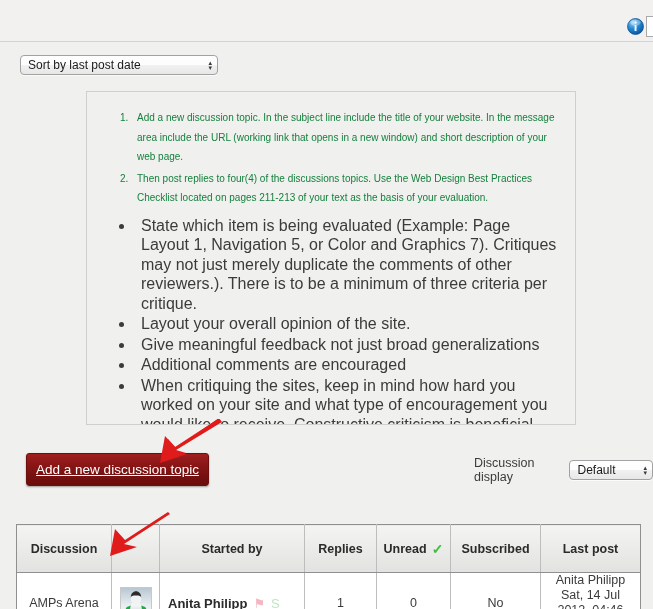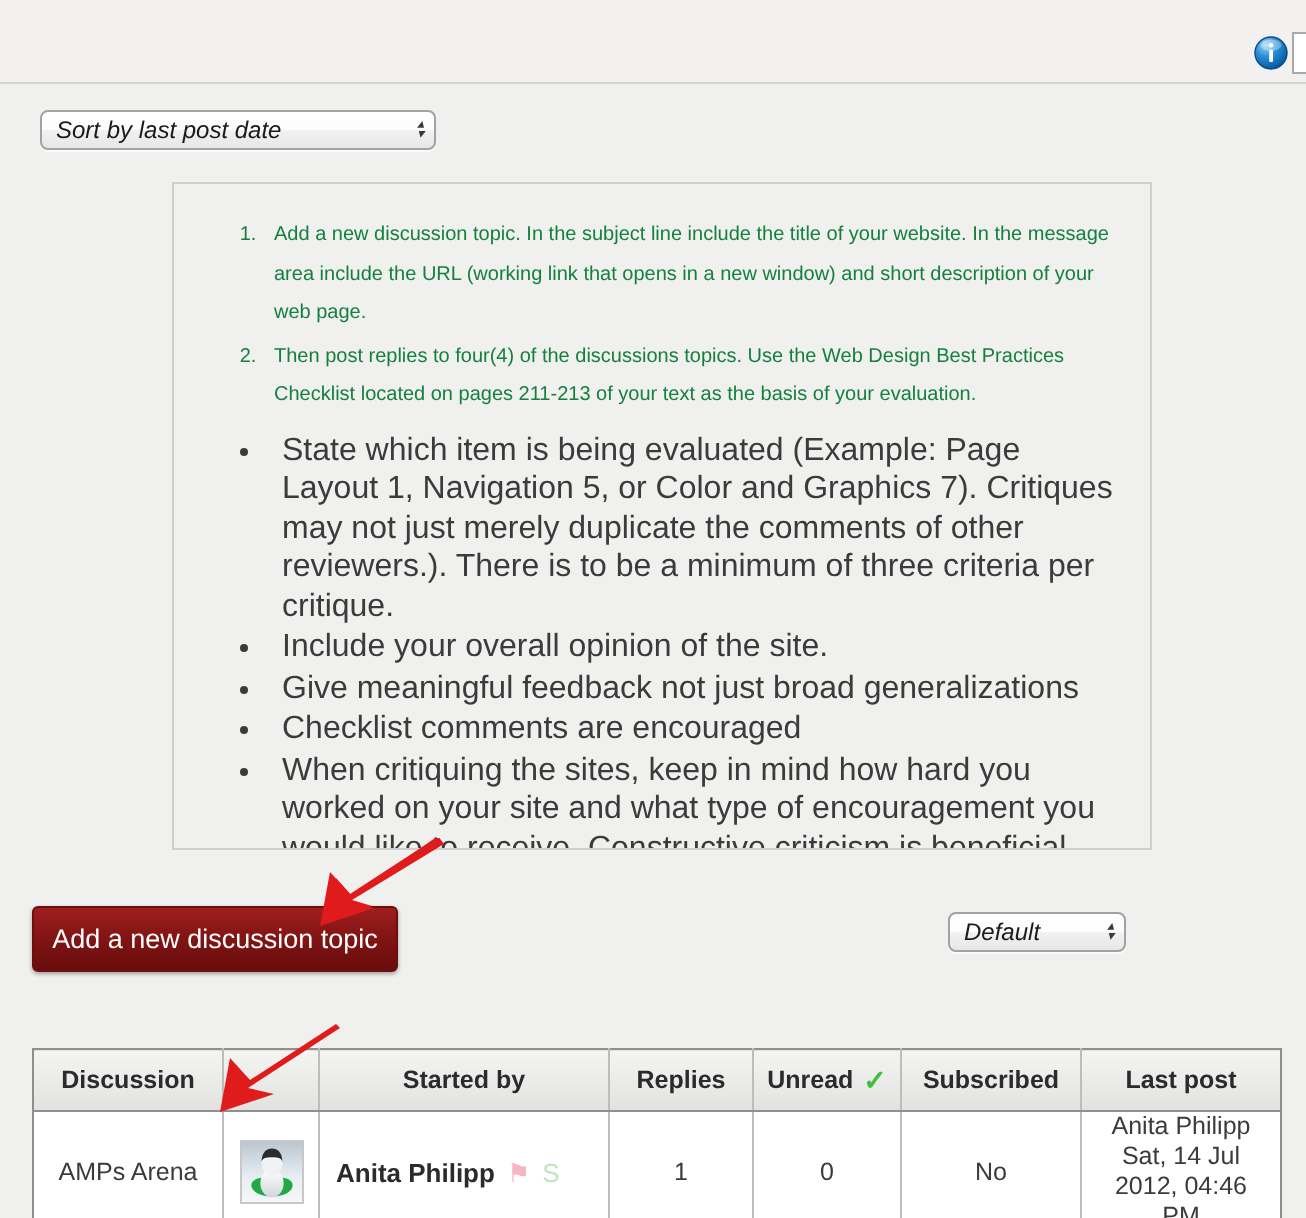--- a/index.html
+++ b/index.html
@@ -63,21 +63,20 @@
     background: linear-gradient(to bottom, #fefefe 0%, #fdfdfd 48%, #f1f1f1 52%, #e7e7e7 100%);
     box-shadow: 0 1px 0 rgba(255,255,255,0.7);
     display: flex;
     align-items: center;
     box-sizing: border-box;
     padding: 0 20px 0 7px;
     font-size: 12px;
     color: #1a1a1a;
     white-space: nowrap;
     font-family: "Liberation Sans", sans-serif;
-    font-style: italic;
   }
   .mac-select .updown {
     position: absolute;
     right: 5px;
     top: 50%;
     transform: translateY(-50%);
     display: flex;
     flex-direction: column;
     line-height: 5px;
     font-size: 7px;
@@ -121,36 +120,37 @@
     padding-left: 6px;
     line-height: 19.5px;
     font-size: 16px;
     color: #3b3b3b;
   }
   #bullet-list-wrap { margin-left: 2px; }
 
   
   #add-topic-button {
     position: absolute;
-    left: 16px;
+    left: 26px;
     top: 453px;
     width: 183px;
     height: 33px;
     border: 1px solid #6d0f0f;
     border-radius: 3px;
     background: linear-gradient(to bottom, #9f1f1f 0%, #8a1616 35%, #741010 75%, #6b0d0d 100%);
     color: #ffffff;
     font-size: 13.5px;
     display: flex;
     align-items: center;
     justify-content: center;
     box-sizing: border-box;
     box-shadow: 0 1px 2px rgba(0,0,0,0.35);
     cursor: pointer;
     text-align: center;
+    text-decoration: underline;
   }
 
   
   #discussion-display-row {
     position: absolute;
     left: 474px;
     top: 456px;
     display: flex;
     align-items: center;
     gap: 2px;
@@ -169,21 +169,21 @@
     width: 624px;
     border-collapse: collapse;
     border: 1px solid #8f8f8f;
     table-layout: fixed;
     background: #ffffff;
   }
   #discussion-table thead th {
     background: linear-gradient(to bottom, #f4f4f2 0%, #e2e2e0 100%);
     border-right: 1px solid #bdbdbd;
     border-bottom: 1px solid #8f8f8f;
-    height: 31px;
+    height: 48px;
     font-size: 12.5px;
     font-weight: bold;
     color: #2b2b2b;
     padding: 0;
     box-sizing: border-box;
   }
   #discussion-table thead th:last-child { border-right: none; }
   #discussion-table tbody td {
     border-right: 1px solid #bdbdbd;
     height: 52px;
@@ -272,33 +272,34 @@
 </div>
 
 <div id="instructions-panel">
   <ol>
     <li>Add a new discussion topic. In the subject line include the title of your website. In the message area include the URL (working link that opens in a new window) and short description of your web page.</li>
     <li>Then post replies to four(4) of the discussions topics.  Use the Web Design Best Practices Checklist located on pages 211-213 of your text as the basis of your evaluation.</li>
   </ol>
   <div id="bullet-list-wrap">
     <ul>
       <li>State which item is being evaluated (Example: Page Layout 1, Navigation 5, or Color and Graphics 7). Critiques may not just merely duplicate the comments of other reviewers.). There is to be a minimum of three criteria per critique.</li>
-      <li>Include your overall opinion of the site.</li>
+      <li>Layout your overall opinion of the site.</li>
       <li>Give meaningful feedback not just broad generalizations</li>
-      <li>Checklist comments are encouraged</li>
+      <li>Additional comments are encouraged</li>
       <li>When critiquing the sites, keep in mind how hard you worked on your site and what type of encouragement you would like to receive. Constructive criticism is beneficial, but please do it in a kind and helpful manner.</li>
     </ul>
   </div>
 </div>
 
 <div id="add-topic-button">
   <span>Add a new discussion topic</span>
 </div>
 
 <div id="discussion-display-row">
+  <span id="discussion-display-label">Discussion display</span>
   <div id="select-display" class="mac-select">
     <span>Default</span>
     <span class="updown">
       <span>▴</span>
       <span>▾</span>
     </span>
   </div>
 </div>
 
 <table id="discussion-table">

